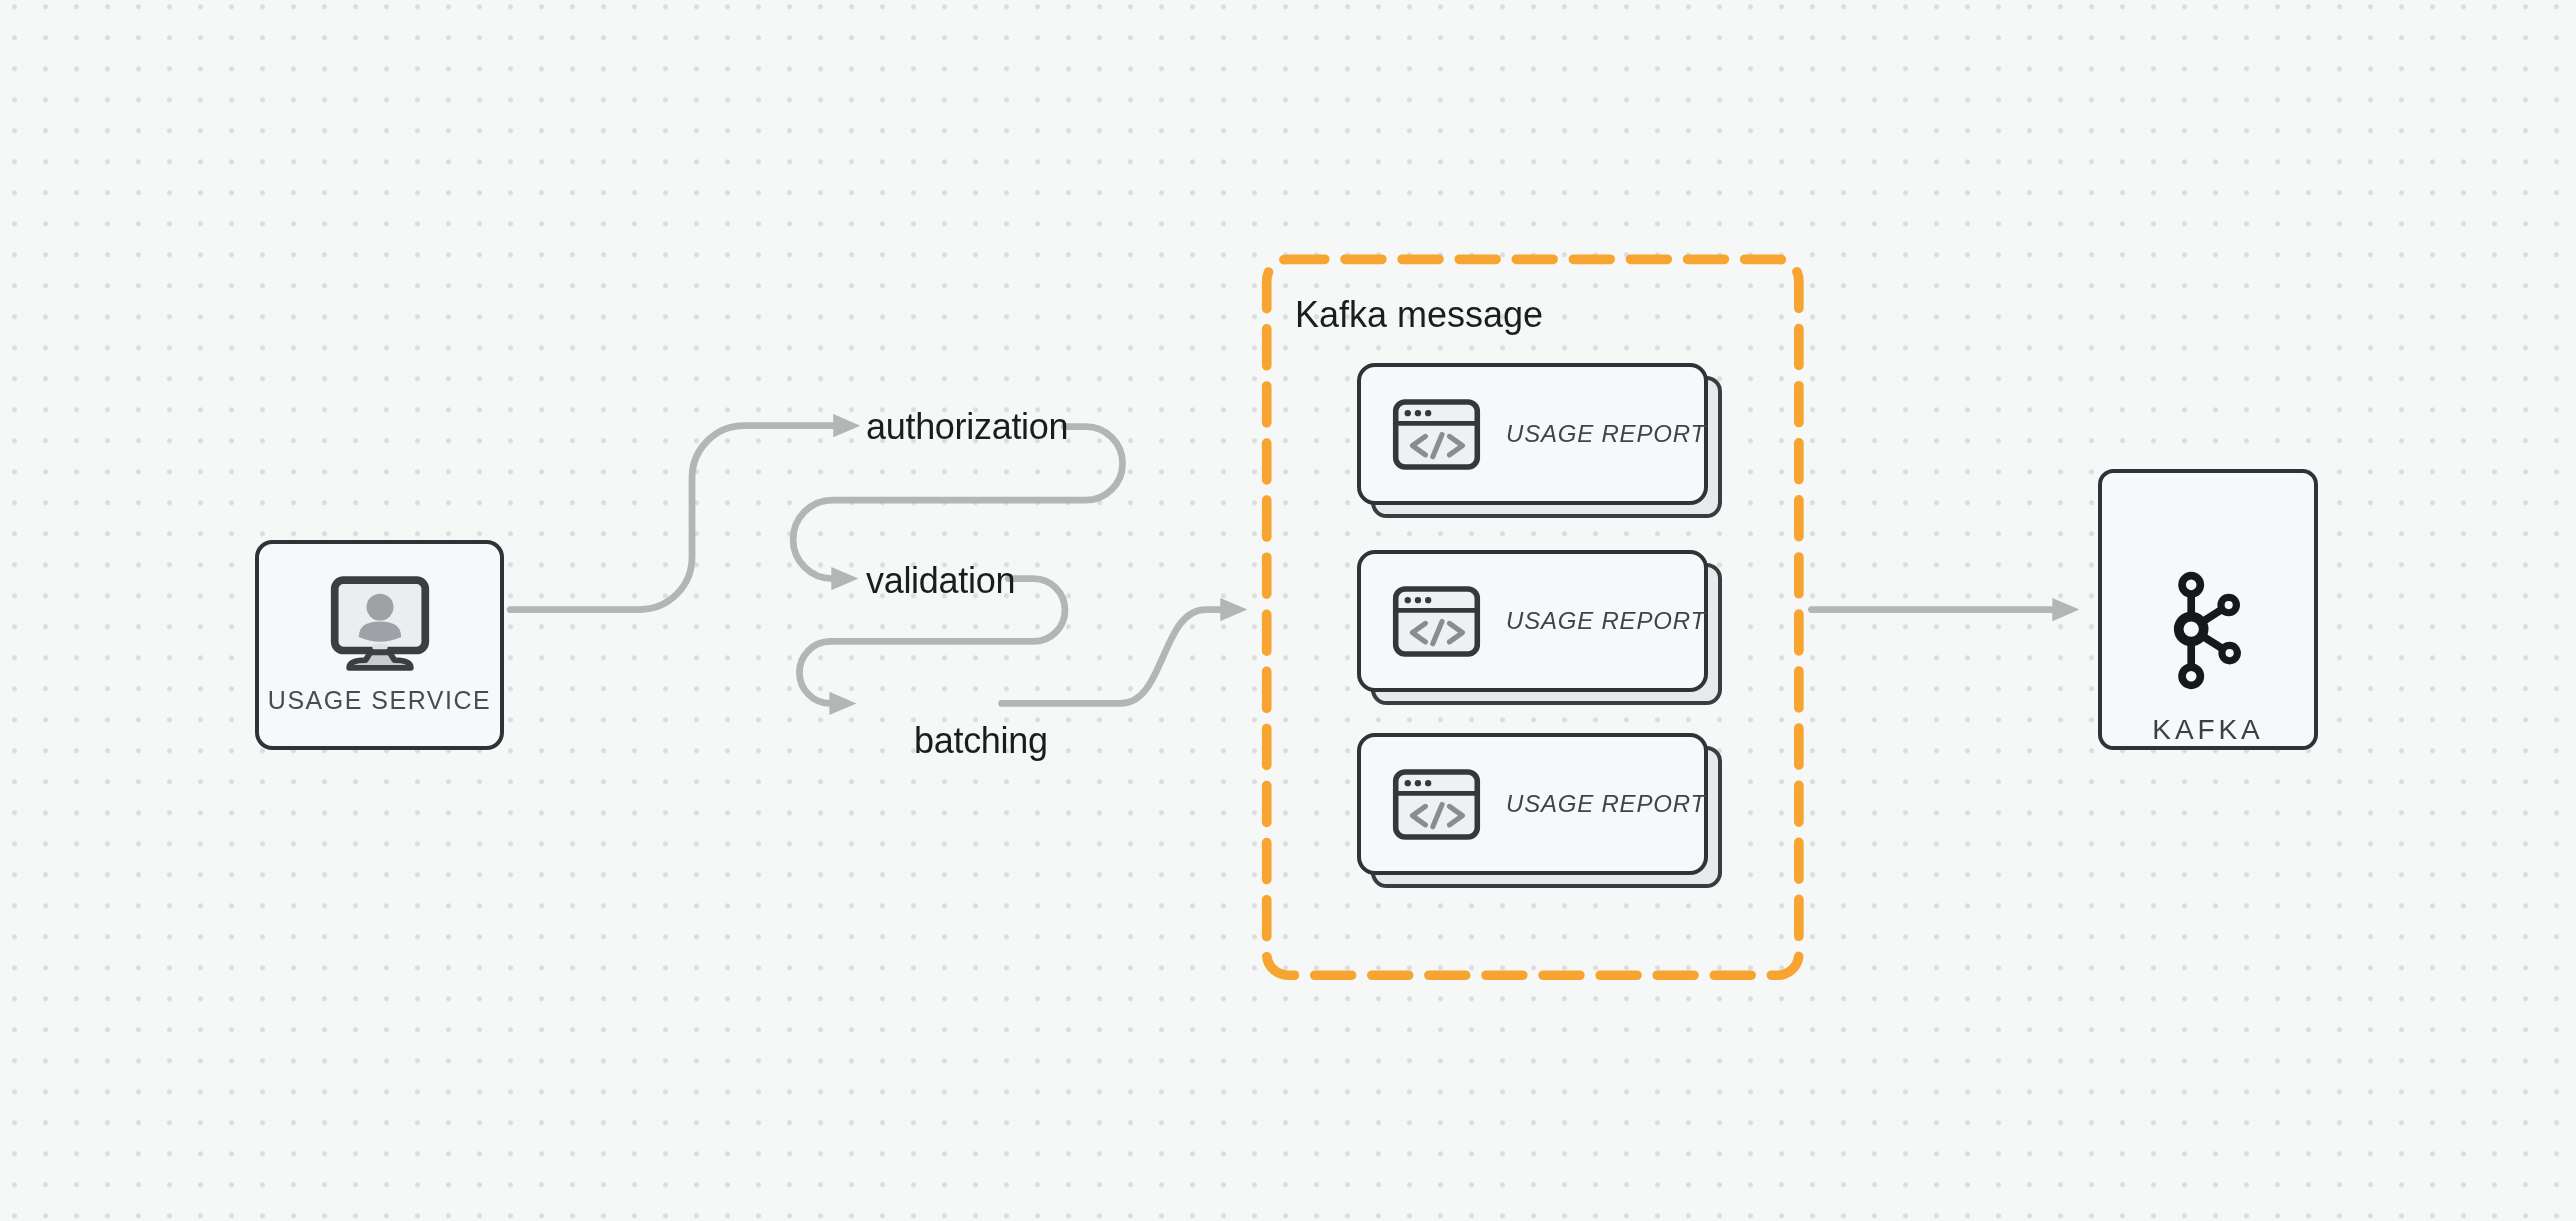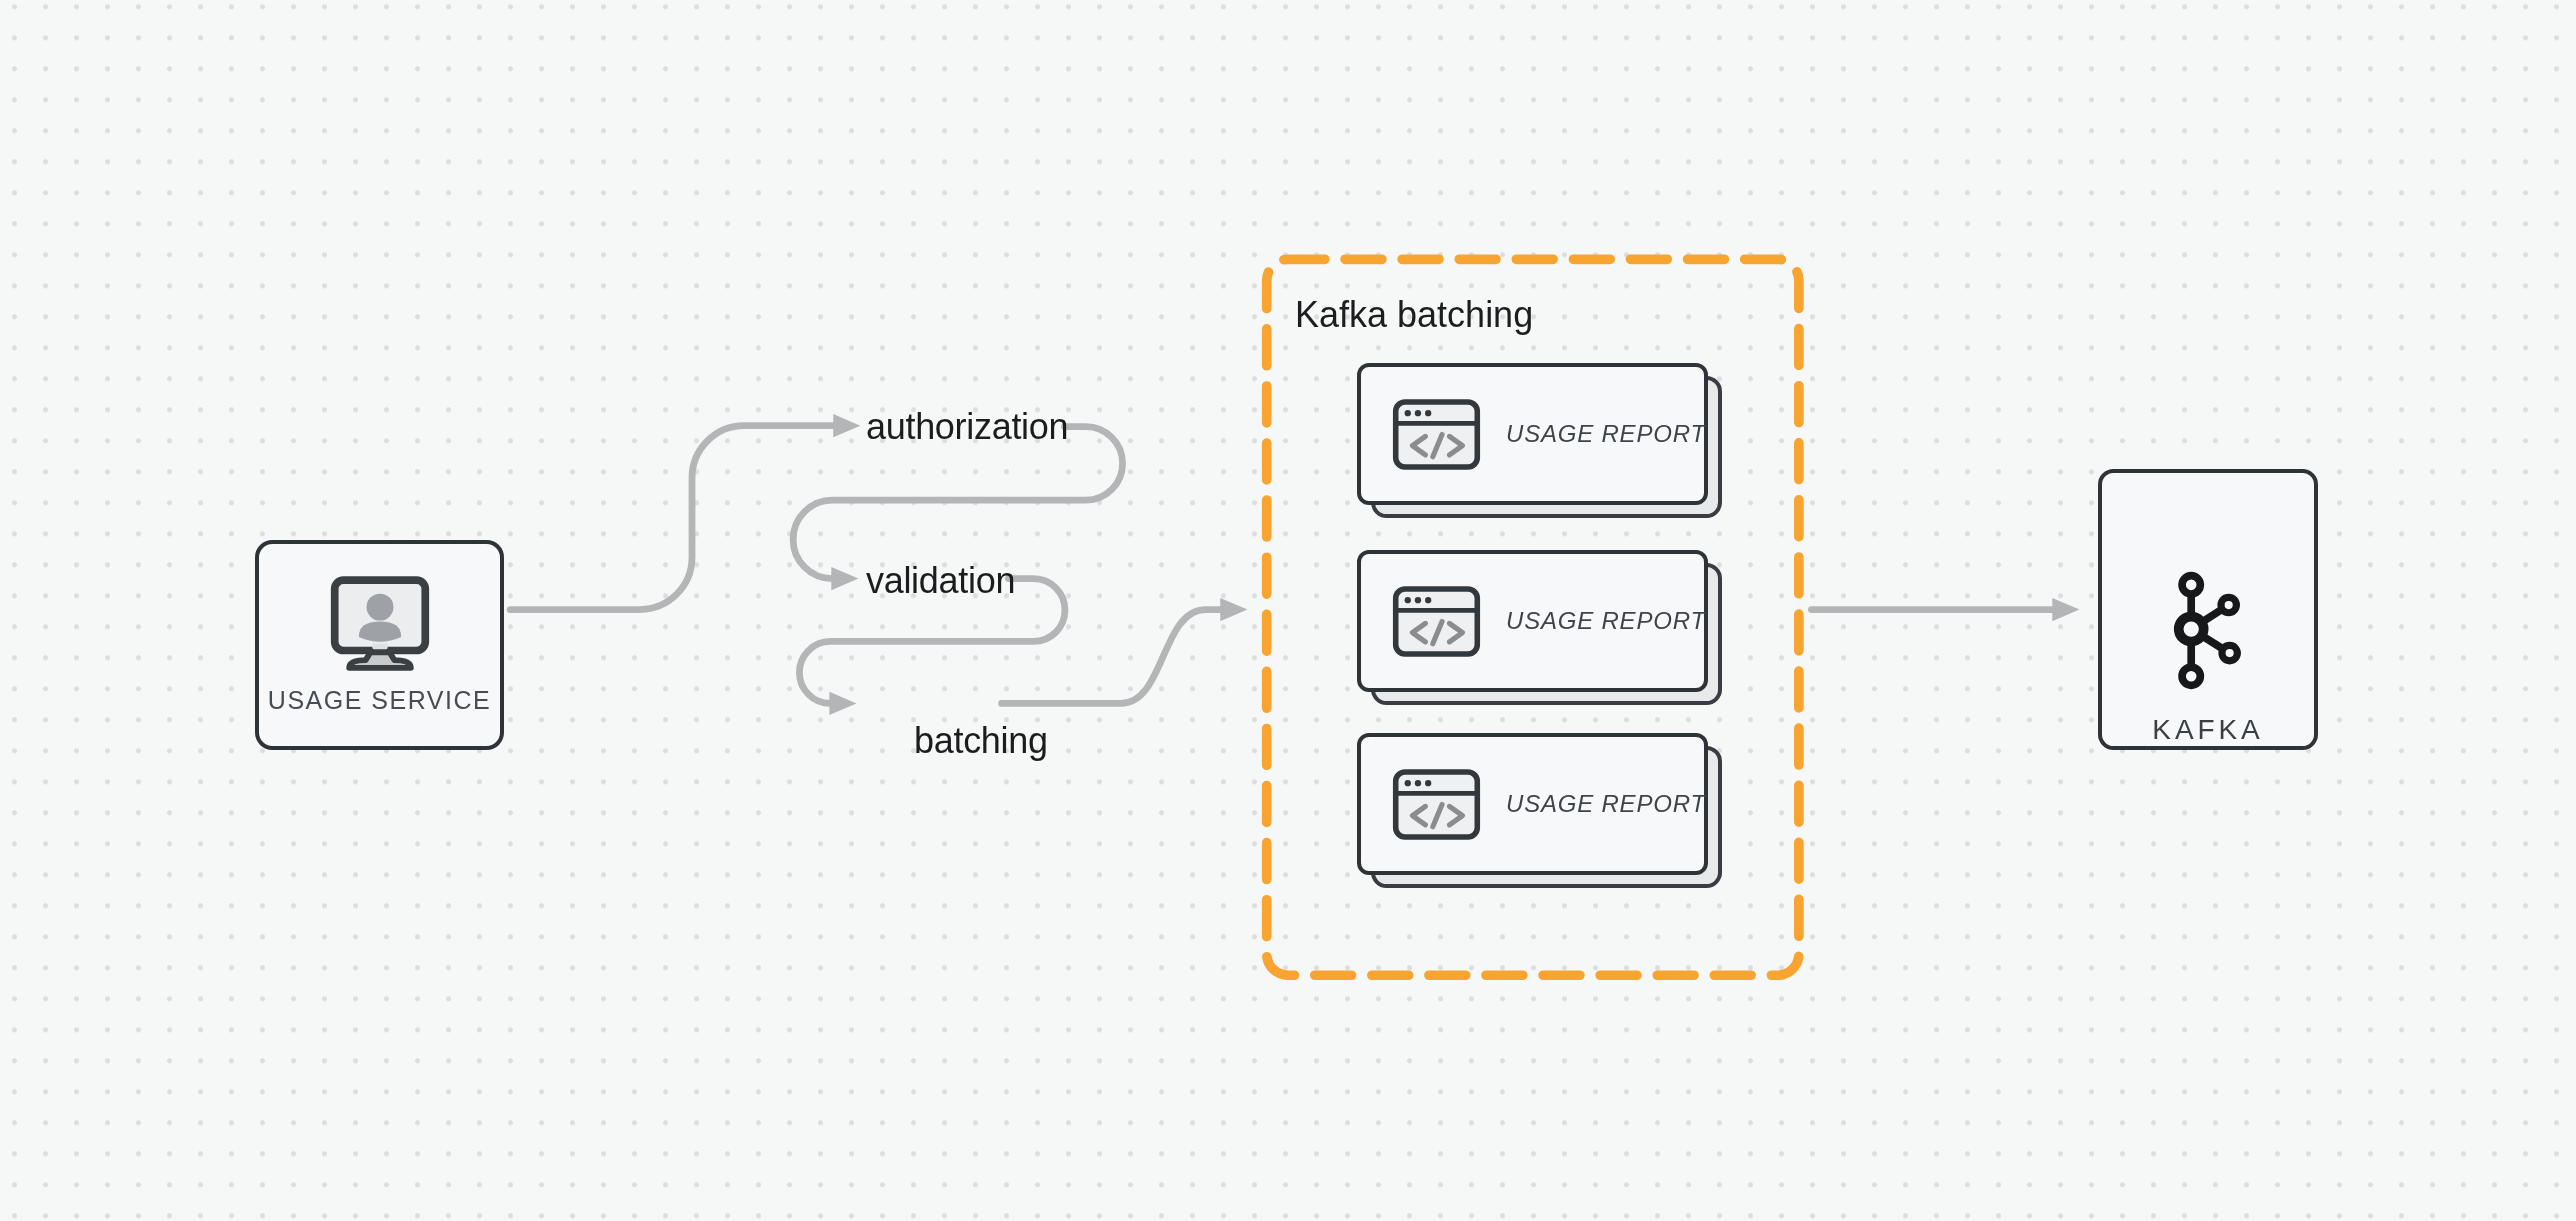--- a/index.html
+++ b/index.html
@@ -74,21 +74,21 @@
     box-sizing:border-box;
     background:#E8E9EA;
     border:4.8px solid #393D42;
     border-radius:15.5px;
   }
   .report-card .card-front{
     position:absolute;left:0;top:0;width:351px;height:142px;
     box-sizing:border-box;
     background:#F7F8F9;
     border:4.8px solid #2E3338;
-    border-radius:12px;
+    border-radius:18px;
     display:flex;align-items:center;
   }
   .report-card .card-icon{
     margin-left:31px;
     width:89px;height:73px;
     flex:0 0 auto;
   }
   .report-card .card-label{
     margin-left:25px;
     font-size:24px;
@@ -136,21 +136,21 @@
       <path d="M45 80 H65 L70 88 C80 88 87 90 87 96 H23 C23 90 30 88 40 88 Z" fill="#C8CACC" stroke="#3A3F44" stroke-width="6" stroke-linejoin="round"></path>
     </svg>
     <div class="node-label">USAGE SERVICE</div>
   </div>
 
   <div class="step-label" id="step-authorization">authorization</div>
   <div class="step-label" id="step-validation">validation</div>
   <div class="step-label" id="step-batching">batching</div>
 
   <div id="kafka-message-group">
-    <div id="kafka-message-title">Kafka batching</div>
+    <div id="kafka-message-title">Kafka message</div>
 
     <div class="report-card" id="report-card-0">
       <div class="card-back"></div>
       <div class="card-front">
         <svg class="card-icon" viewBox="0 0 96 78">
           <rect x="4" y="4" width="88" height="70" rx="10" fill="#EFF0F1" stroke="#33383D" stroke-width="6"></rect>
           <line x1="5" y1="27" x2="91" y2="27" stroke="#33383D" stroke-width="5"></line>
           <circle cx="17" cy="16" r="3.4" fill="#33383D"></circle>
           <circle cx="28" cy="16" r="3.4" fill="#33383D"></circle>
           <circle cx="39" cy="16" r="3.4" fill="#33383D"></circle>

